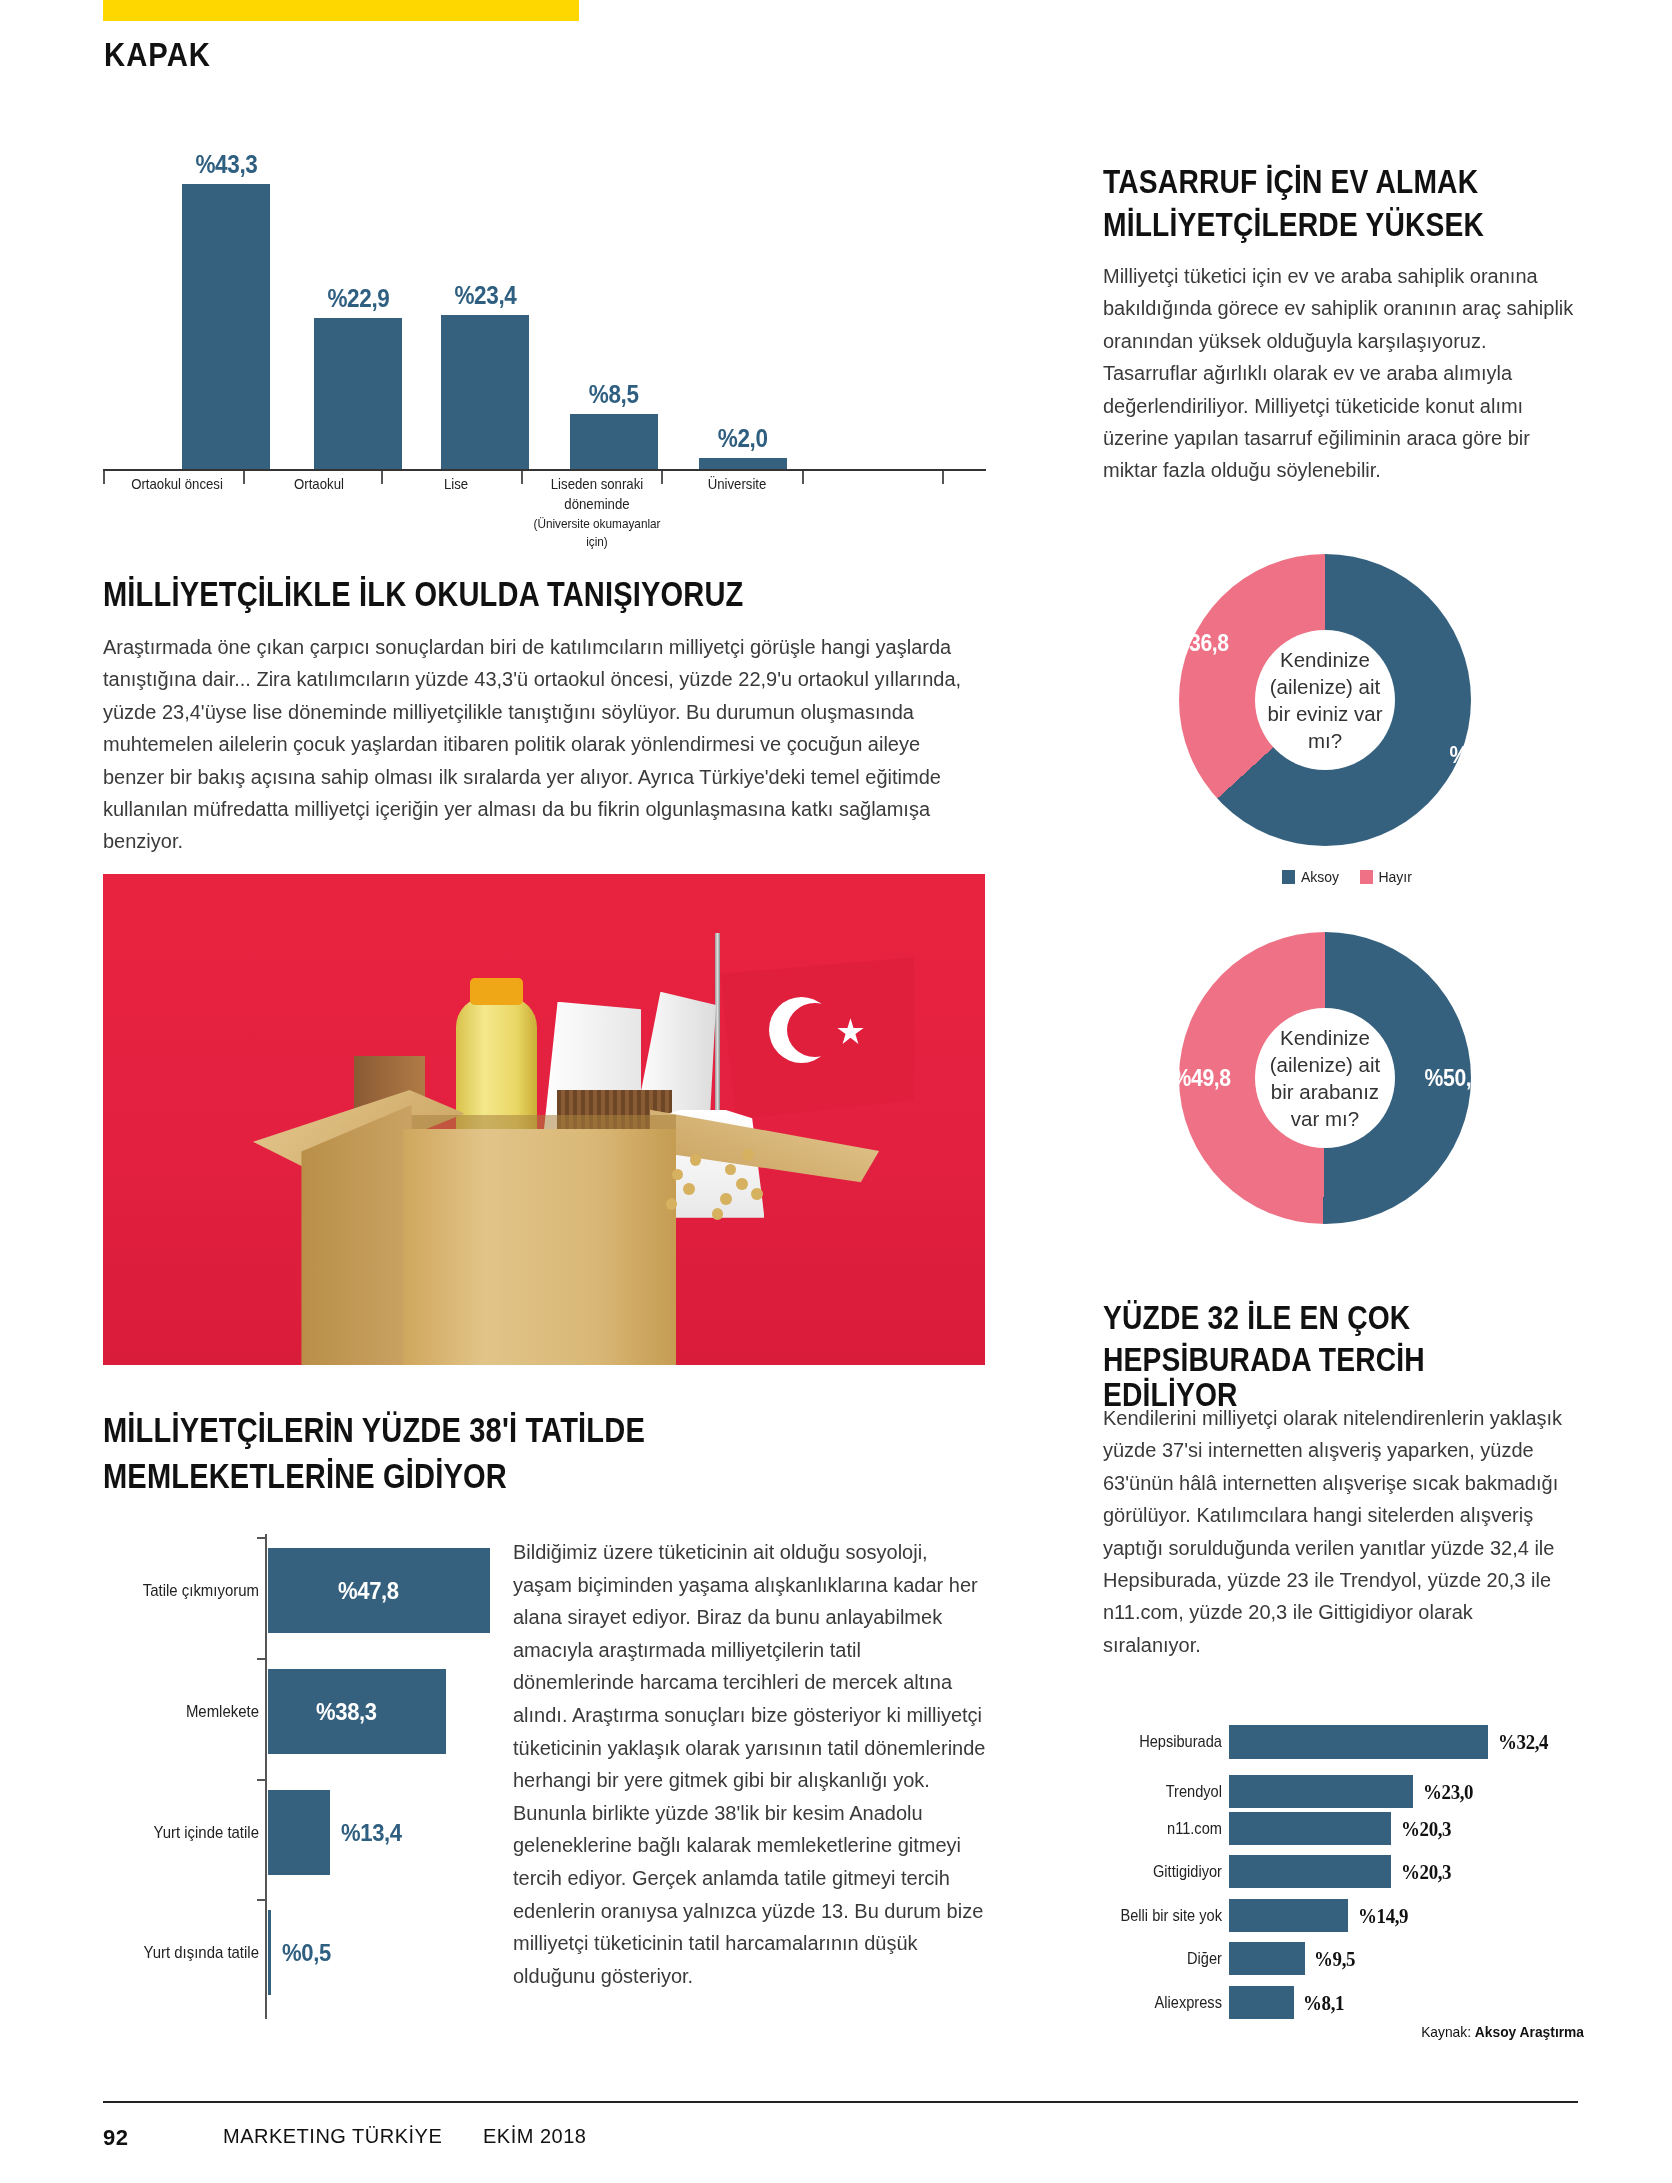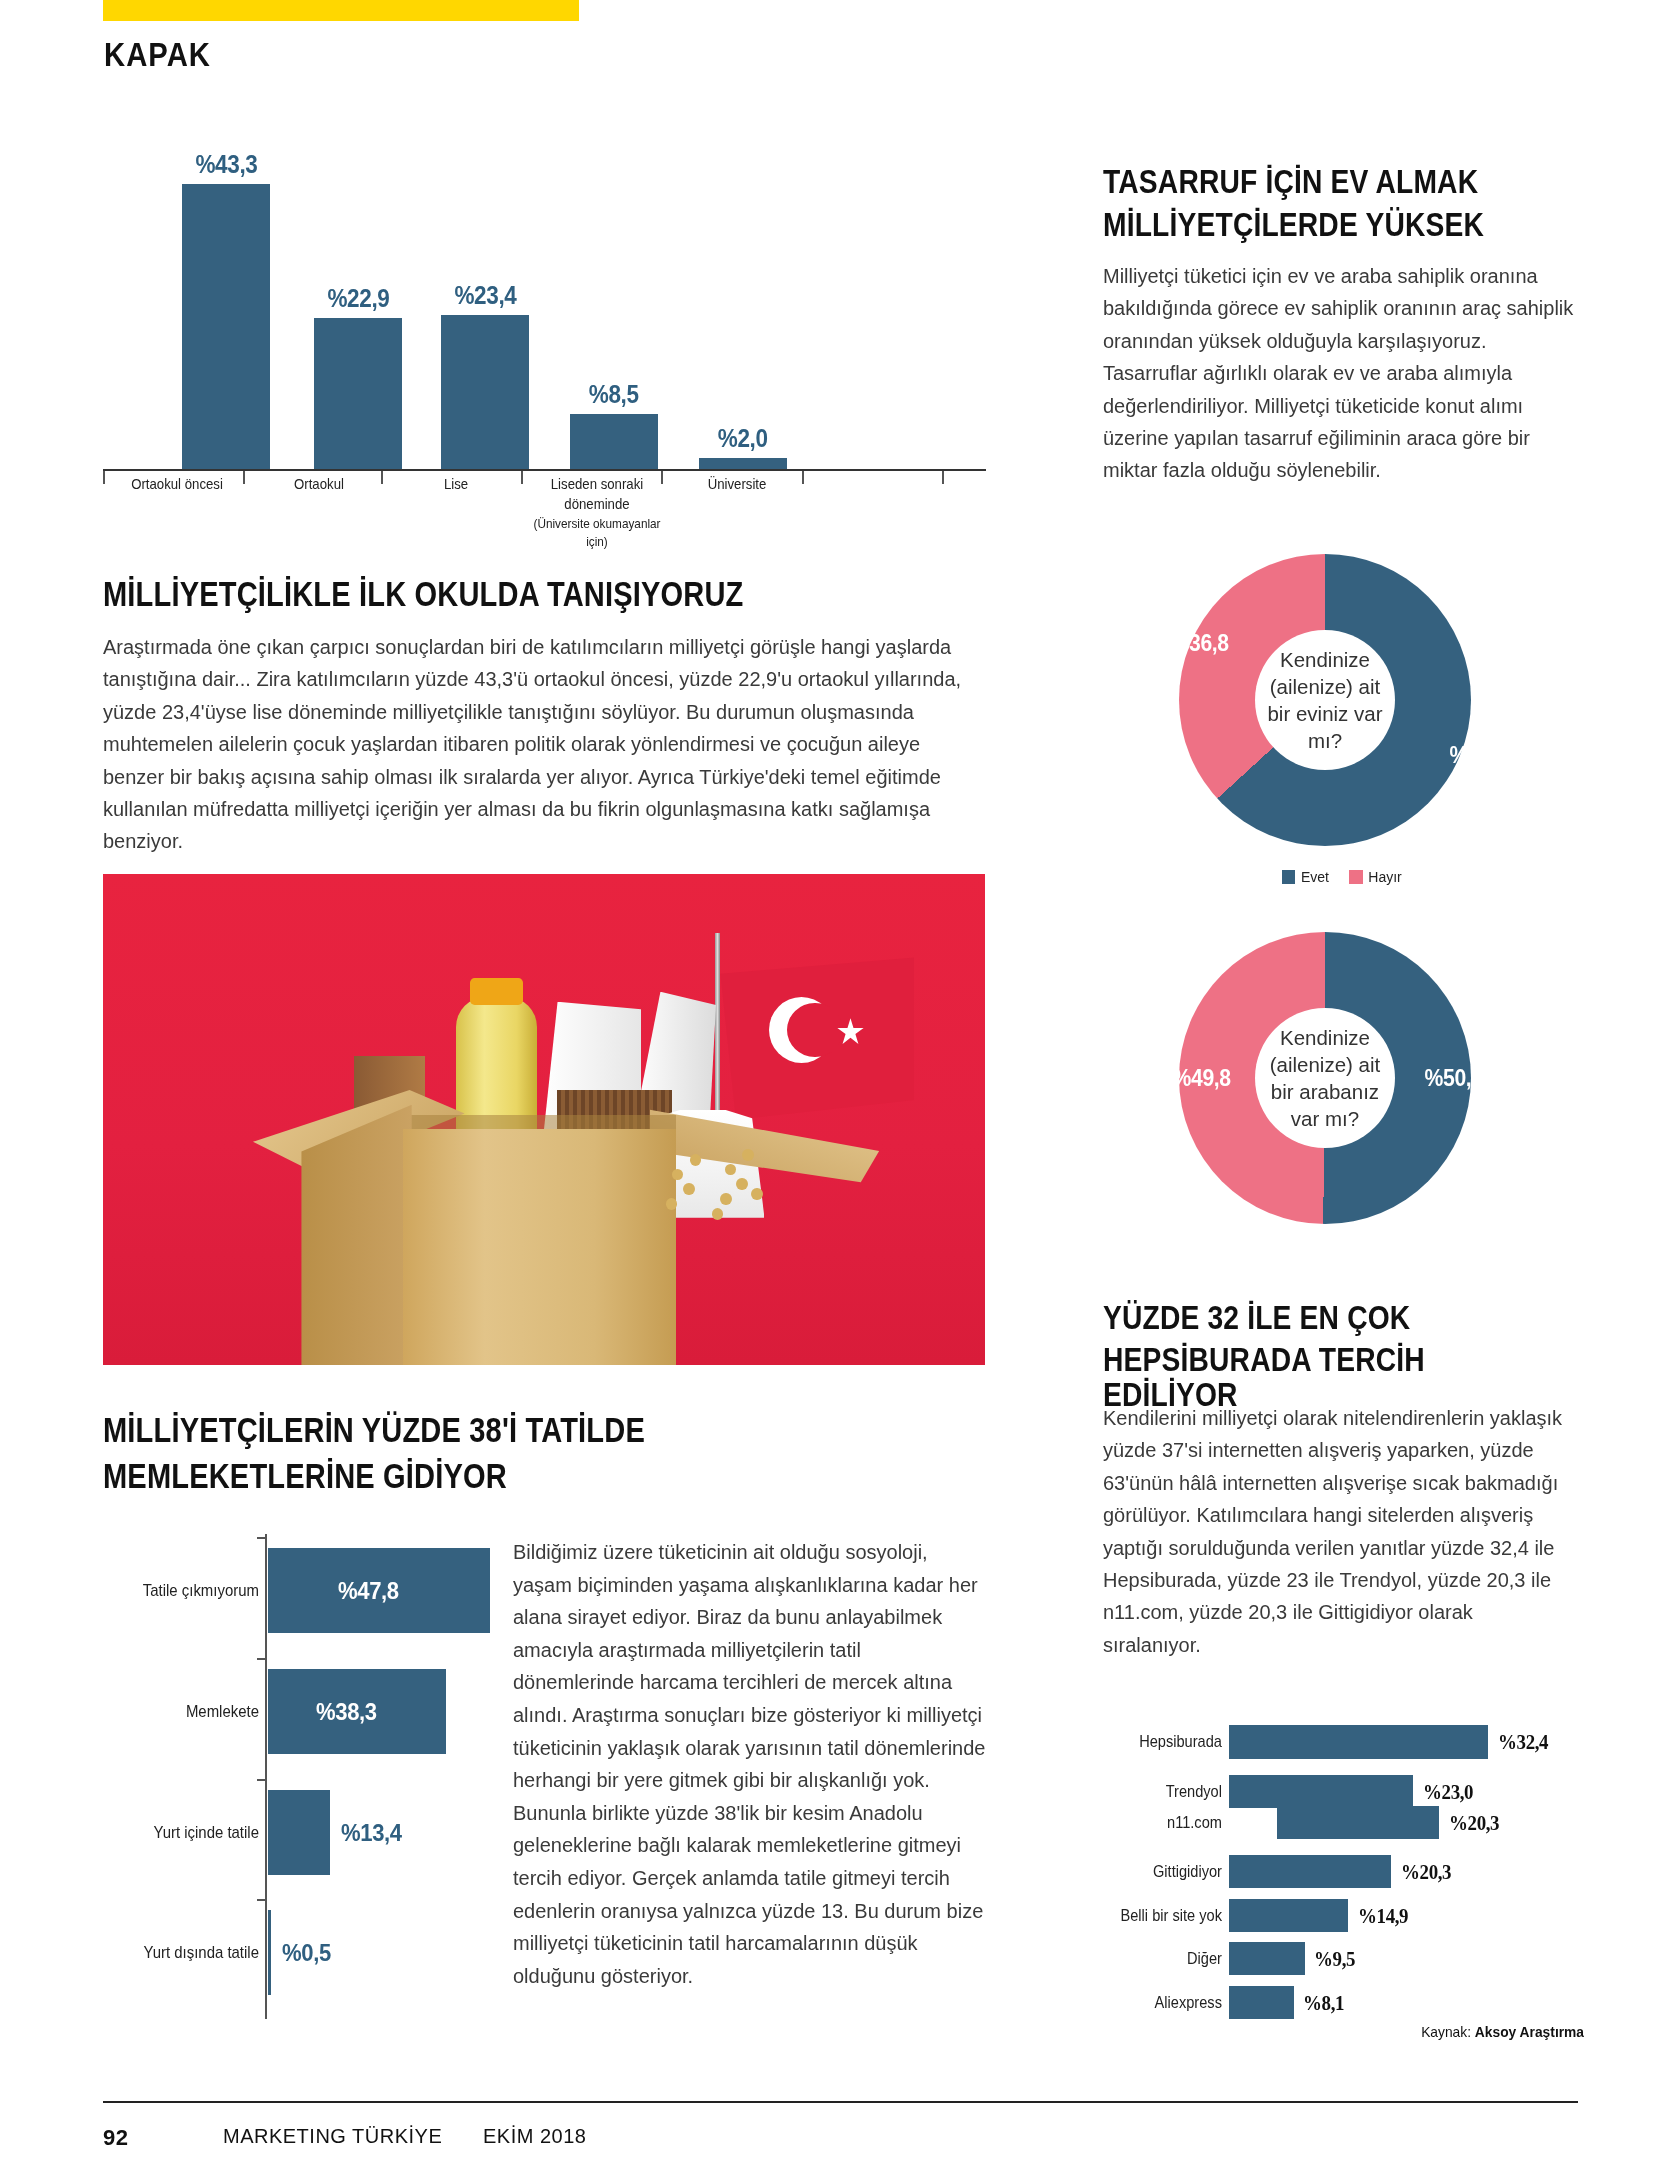--- a/index.html
+++ b/index.html
@@ -258,21 +258,21 @@
 
   <div class="donut-wrap" style="left:1179px;top:554px;">
     <div class="donut" id="donut1" style="background: conic-gradient(rgb(53, 97, 127) 0deg, rgb(53, 97, 127) 227.52deg, rgb(238, 113, 133) 227.52deg, rgb(238, 113, 133) 360deg);"></div>
     <div class="donut-hole">
       <span class="donut-q">Kendinize (ailenize) ait bir eviniz var mı?</span>
     </div>
     <span class="donut-val" style="left:-11px;top:76px;">%36,8</span>
     <span class="donut-val" style="right:-39px;top:188px;">%63,2</span>
   </div>
   <div class="legend" style="left:1282px;top:869px;">
-    <span><i class="sw" style="background:#35617f"></i><span>Evet</span></span>
+    <span><i class="sw" style="background:#35617f"></i><span>Aksoy</span></span>
     <span><i class="sw" style="background:#ee7185"></i><span>Hayır</span></span>
   </div>
 
   <div class="donut-wrap" style="left:1179px;top:932px;">
     <div class="donut" id="donut2" style="background: conic-gradient(rgb(53, 97, 127) 0deg, rgb(53, 97, 127) 180.72deg, rgb(238, 113, 133) 180.72deg, rgb(238, 113, 133) 360deg);"></div>
     <div class="donut-hole">
       <span class="donut-q">Kendinize (ailenize) ait bir arabanız var mı?</span>
     </div>
     <span class="donut-val" style="left:-9.5px;top:133px;">%49,8</span>
     <span class="donut-val" style="right:-14px;top:133px;">%50,2</span>
@@ -294,21 +294,21 @@
           <div class="sb-val" style="left: 269px;">%32,4</div>
         </div>
       </div>
       <div class="sb-row" style="top: 56px; height: 33px;">
         <div class="sb-name">Trendyol</div>
         <div class="sb-track">
           <div class="sb-bar" style="width: 184px; background: rgb(53, 97, 127);"></div>
           <div class="sb-val" style="left: 194px;">%23,0</div>
         </div>
       </div>
-      <div class="sb-row" style="top: 87px; height: 33px; gap: 48px;">
+      <div class="sb-row" style="top: 93px; height: 33px;">
         <div class="sb-name">n11.com</div>
         <div class="sb-track">
           <div class="sb-bar" style="width: 162px; background: rgb(53, 97, 127);"></div>
           <div class="sb-val" style="left: 172px;">%20,3</div>
         </div>
       </div>
       <div class="sb-row" style="top: 136px; height: 33px;">
         <div class="sb-name">Gittigidiyor</div>
         <div class="sb-track">
           <div class="sb-bar" style="width: 162px; background: rgb(53, 97, 127);"></div>

